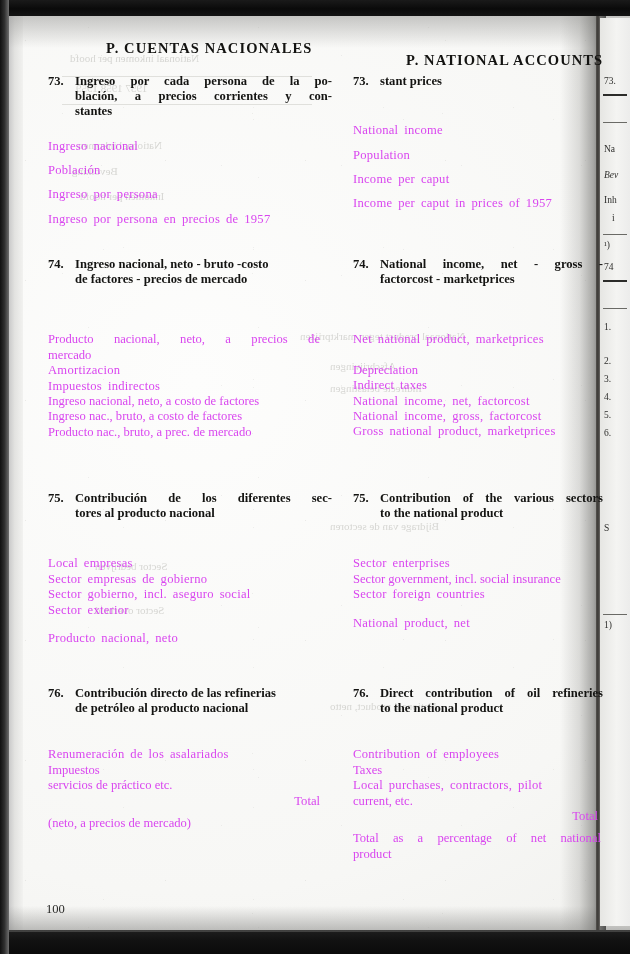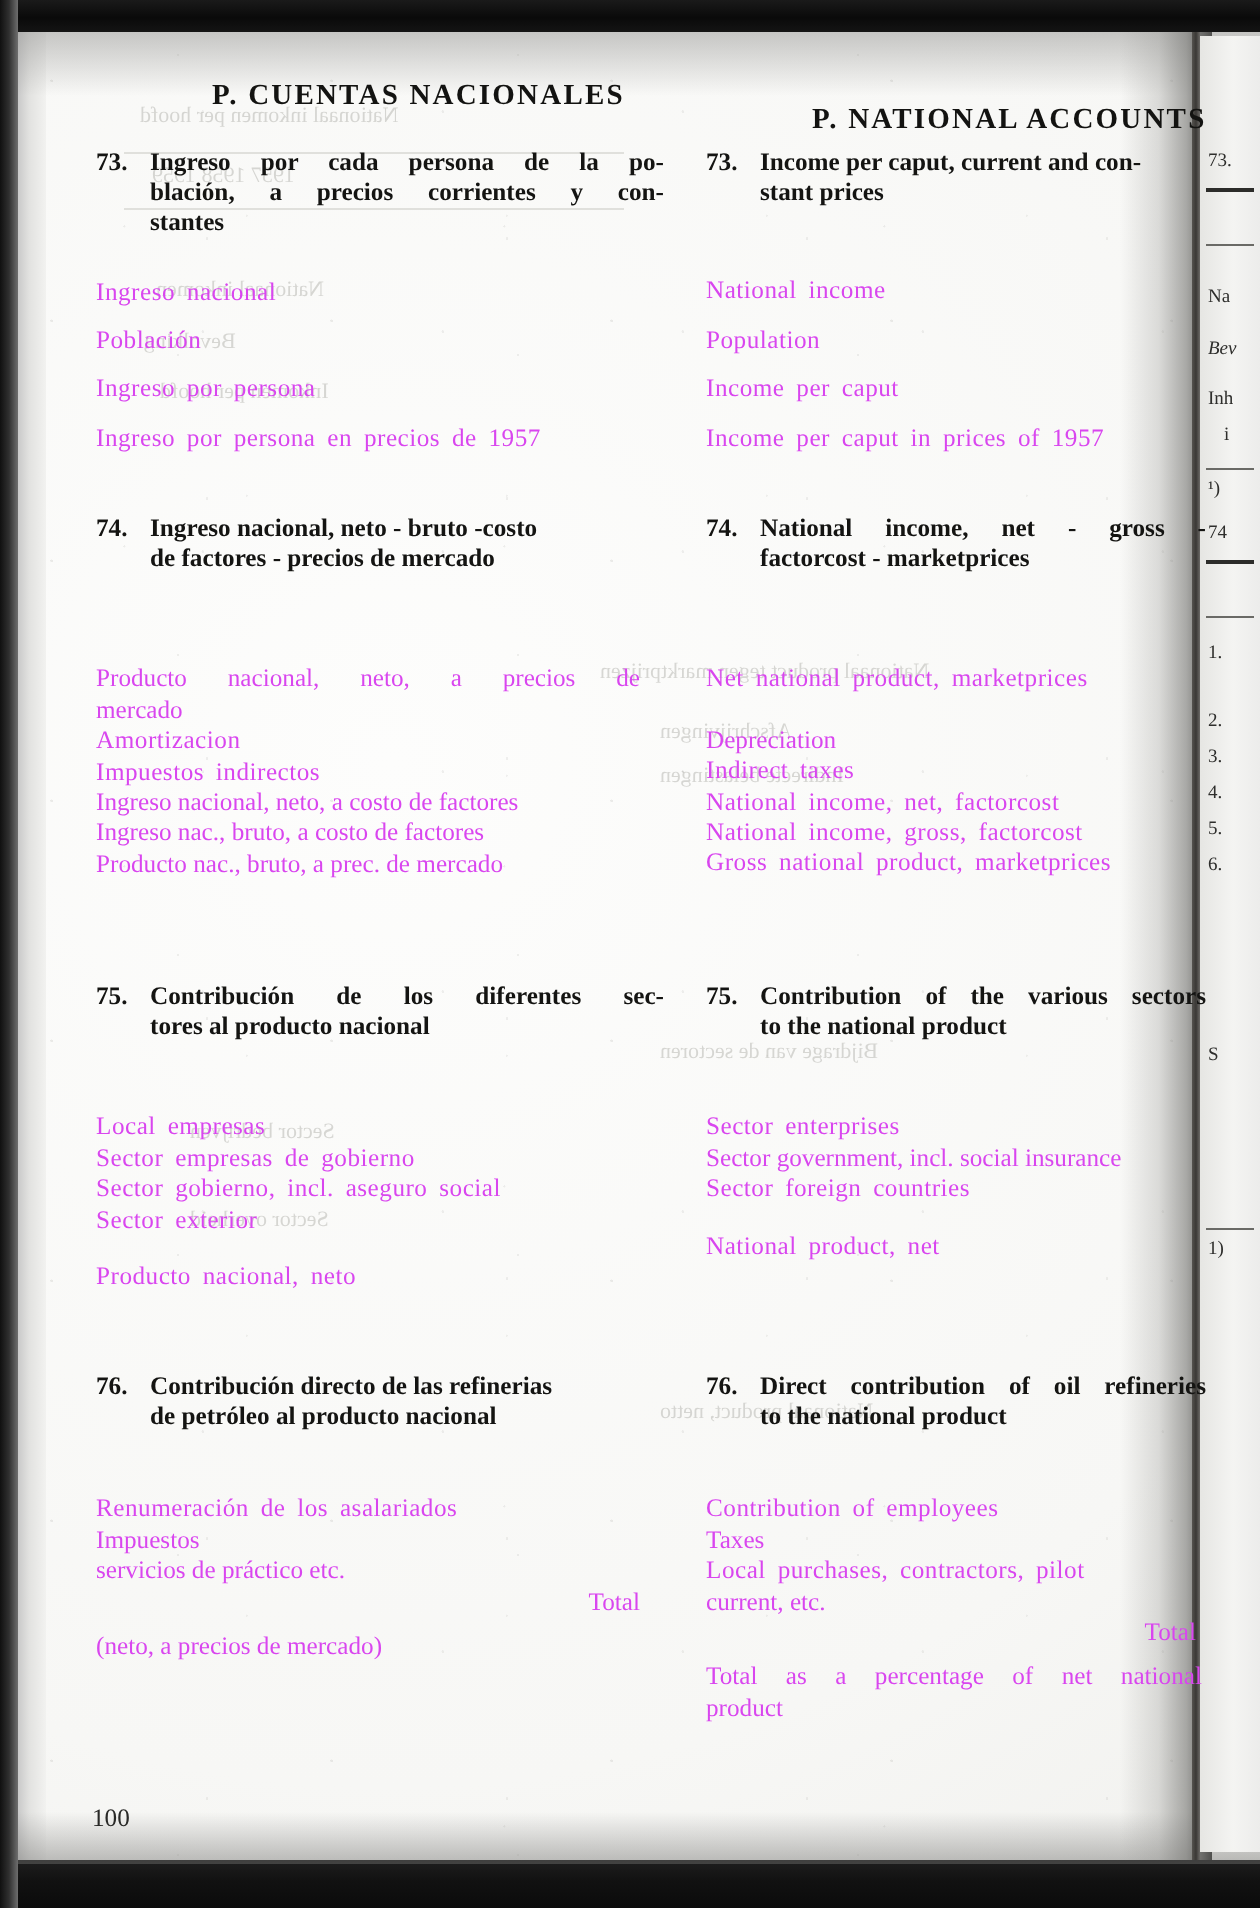--- a/index.html
+++ b/index.html
@@ -344,21 +344,20 @@
   </div>
 
   <div class="sheet-title" id="title-en">P.  NATIONAL ACCOUNTS</div>
 
   <div class="col col-en">
 
     <div class="sec" style="top:74px;">
       <div class="sec-head">
         <span class="num">73.</span>
         <span class="htext">
-          <span>Income per caput, current and con-</span>
           <span>stant prices</span>
         </span>
       </div>
       <div style="height:28px;"></div>
       <div class="body-line spaced" style="margin-top:6px;">National income</div>
       <div class="body-line spaced" style="margin-top:9px;">Population</div>
       <div class="body-line spaced" style="margin-top:9px;">Income per caput</div>
       <div class="body-line spaced" style="margin-top:9px;">Income per caput in prices of 1957</div>
     </div>
 

